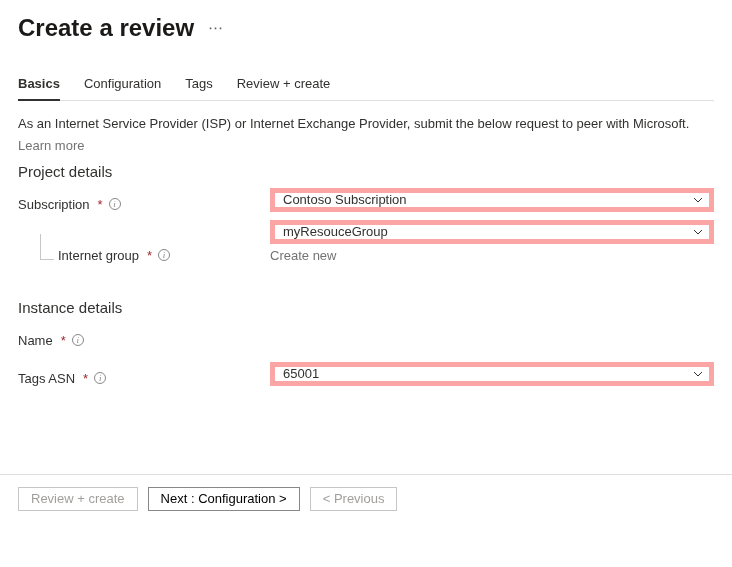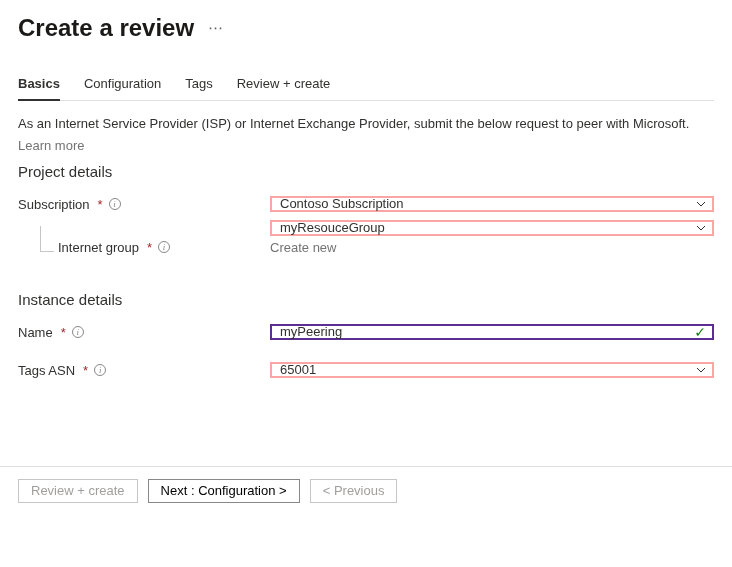--- a/index.html
+++ b/index.html
@@ -31,21 +31,21 @@
   }
   .req { color: #a4262c; margin-left: 2px; }
   .info-icon {
     width: 12px; height: 12px; border: 1px solid #8a8886; border-radius: 50%;
     display: inline-flex; align-items: center; justify-content: center;
     font-size: 9px; color: #8a8886; cursor: pointer; font-style: italic; font-family: serif;
   }
   .field-col { flex: 1; }
   .select-wrap, .input-wrap {
     position: relative; display: flex; align-items: center;
-    border: 2px solid #fca5a5; height: 16px; padding: 0 24px 0 8px;
+    border: 5px solid #fca5a5; height: 24px; padding: 0 24px 0 8px;
     font-size: 13px; background: #fff; cursor: pointer;
   }
   .input-wrap { cursor: text; }
   .input-wrap.valid { border-color: #5b2e91; }
   .chev {
     position: absolute; right: 6px; top: 50%; transform: translateY(-50%);
     width: 10px; height: 10px; pointer-events: none;
   }
   .chev svg { width: 10px; height: 10px; display: block; }
   .check {
@@ -130,26 +130,20 @@
 
   <div class="inst-gap"></div>
   <div class="section-title">Instance details</div>
 
   <div class="form-row">
     <div class="label-col">
       <span>Name</span>
       <span class="req">*</span>
       <span class="info-icon">i</span>
     </div>
-    <div class="field-col">
-      <div class="input-wrap valid">
-        <span>myPeering</span>
-        <span class="check">✓</span>
-      </div>
-    </div>
   </div>
 
   <div class="form-row" style="margin-top:14px;">
     <div class="label-col">
       <span>Tags ASN</span>
       <span class="req">*</span>
       <span class="info-icon">i</span>
     </div>
     <div class="field-col">
       <div class="select-wrap">

